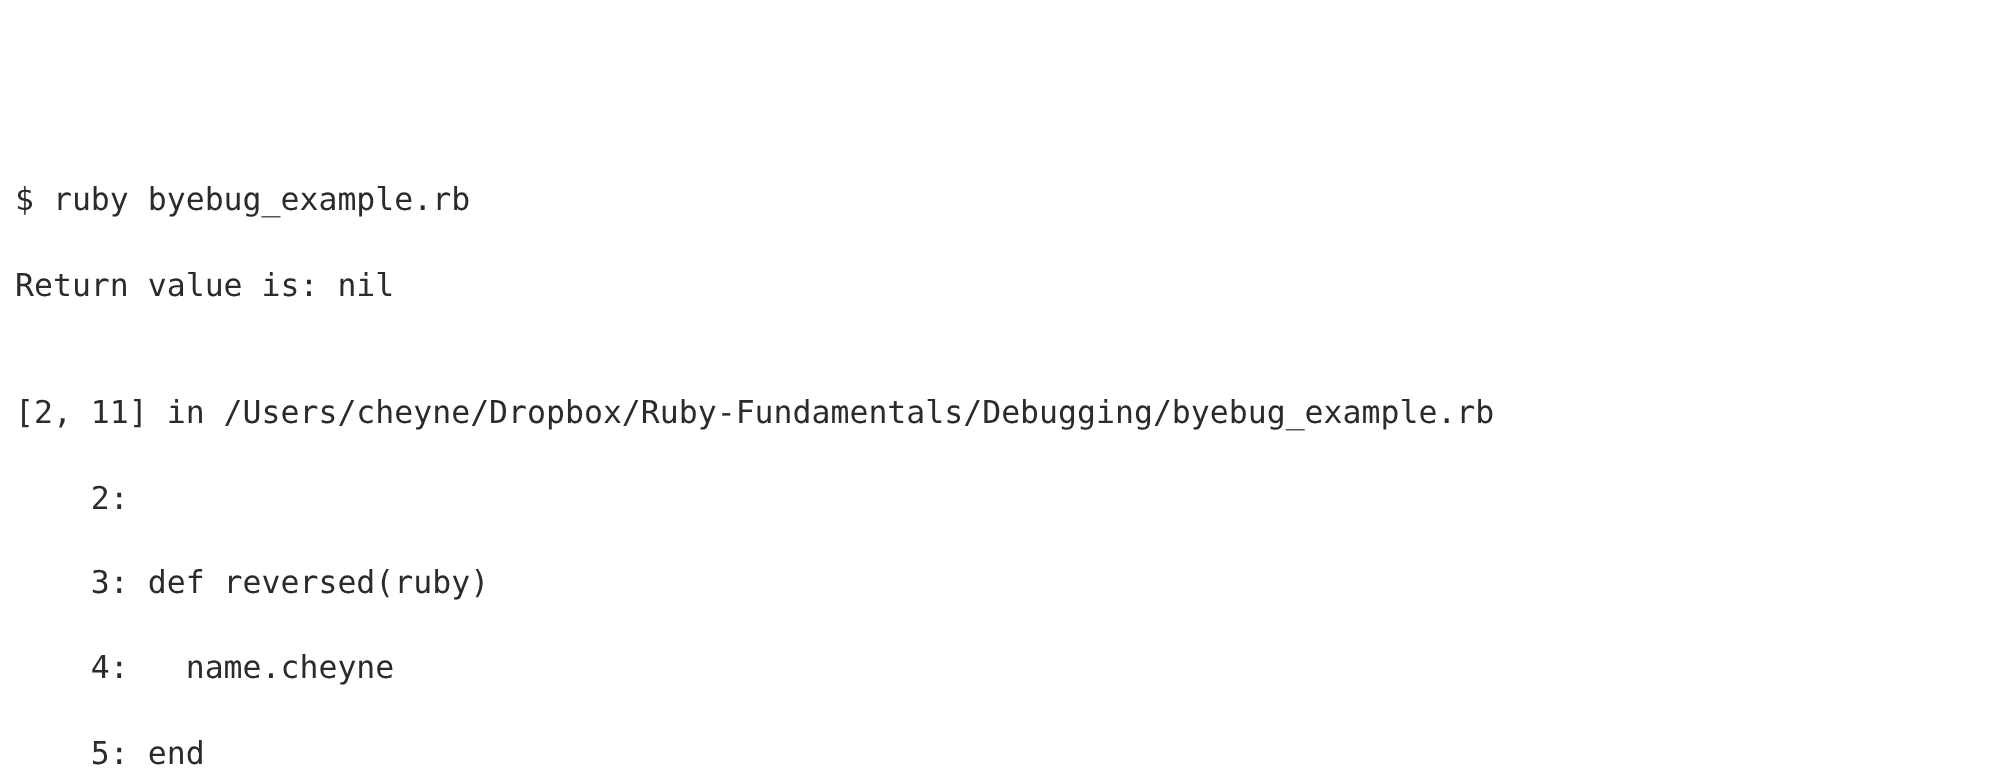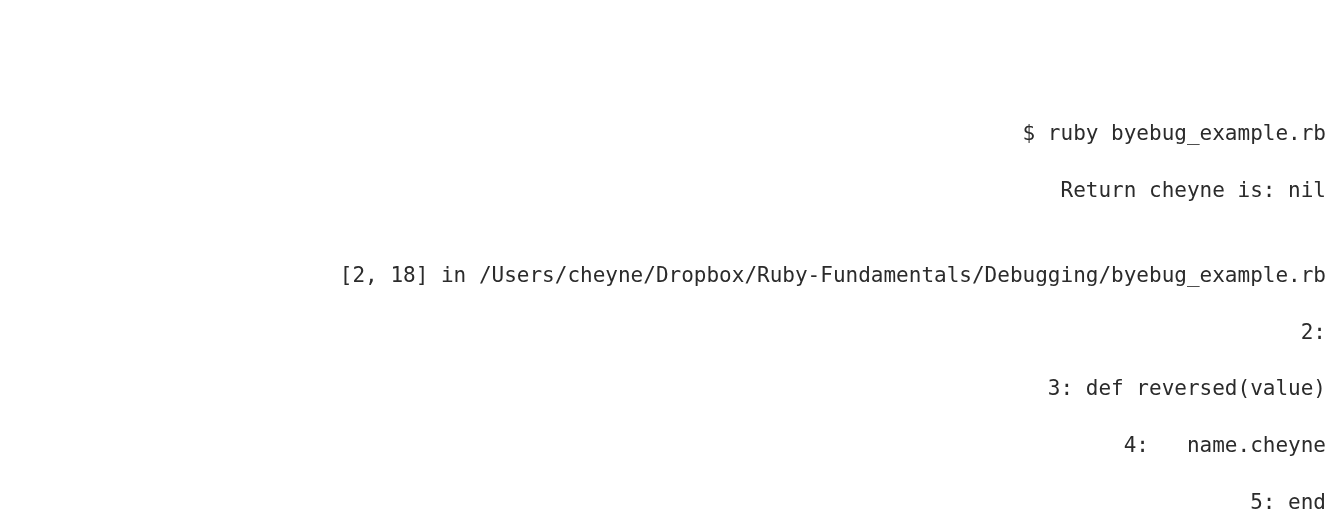--- a/index.html
+++ b/index.html
@@ -12,34 +12,33 @@
       font-family: "DejaVu Sans Mono", "Liberation Mono", Menlo, Consolas, monospace;
       font-size: 21px;
       line-height: 1.35;
       color: #2b2b2b;
       padding: 6px 10px;
       white-space: pre;
       letter-spacing: 0px;
     }
     .line {
       display: block;
-      text-align: right;
     }
   </style>
 </head>
 <body>
 
 
 
 <span class="line">$ ruby byebug_example.rb</span>
-<span class="line">Return cheyne is: nil</span>
+<span class="line">Return value is: nil</span>
 <span class="line"></span>
-<span class="line">[2, 18] in /Users/cheyne/Dropbox/Ruby-Fundamentals/Debugging/byebug_example.rb</span>
+<span class="line">[2, 11] in /Users/cheyne/Dropbox/Ruby-Fundamentals/Debugging/byebug_example.rb</span>
 <span class="line">    2:</span>
-<span class="line">    3: def reversed(value)</span>
+<span class="line">    3: def reversed(ruby)</span>
 <span class="line">    4:   name.cheyne</span>
 <span class="line">    5: end</span>
 
 
 
 
 
 
 
 

